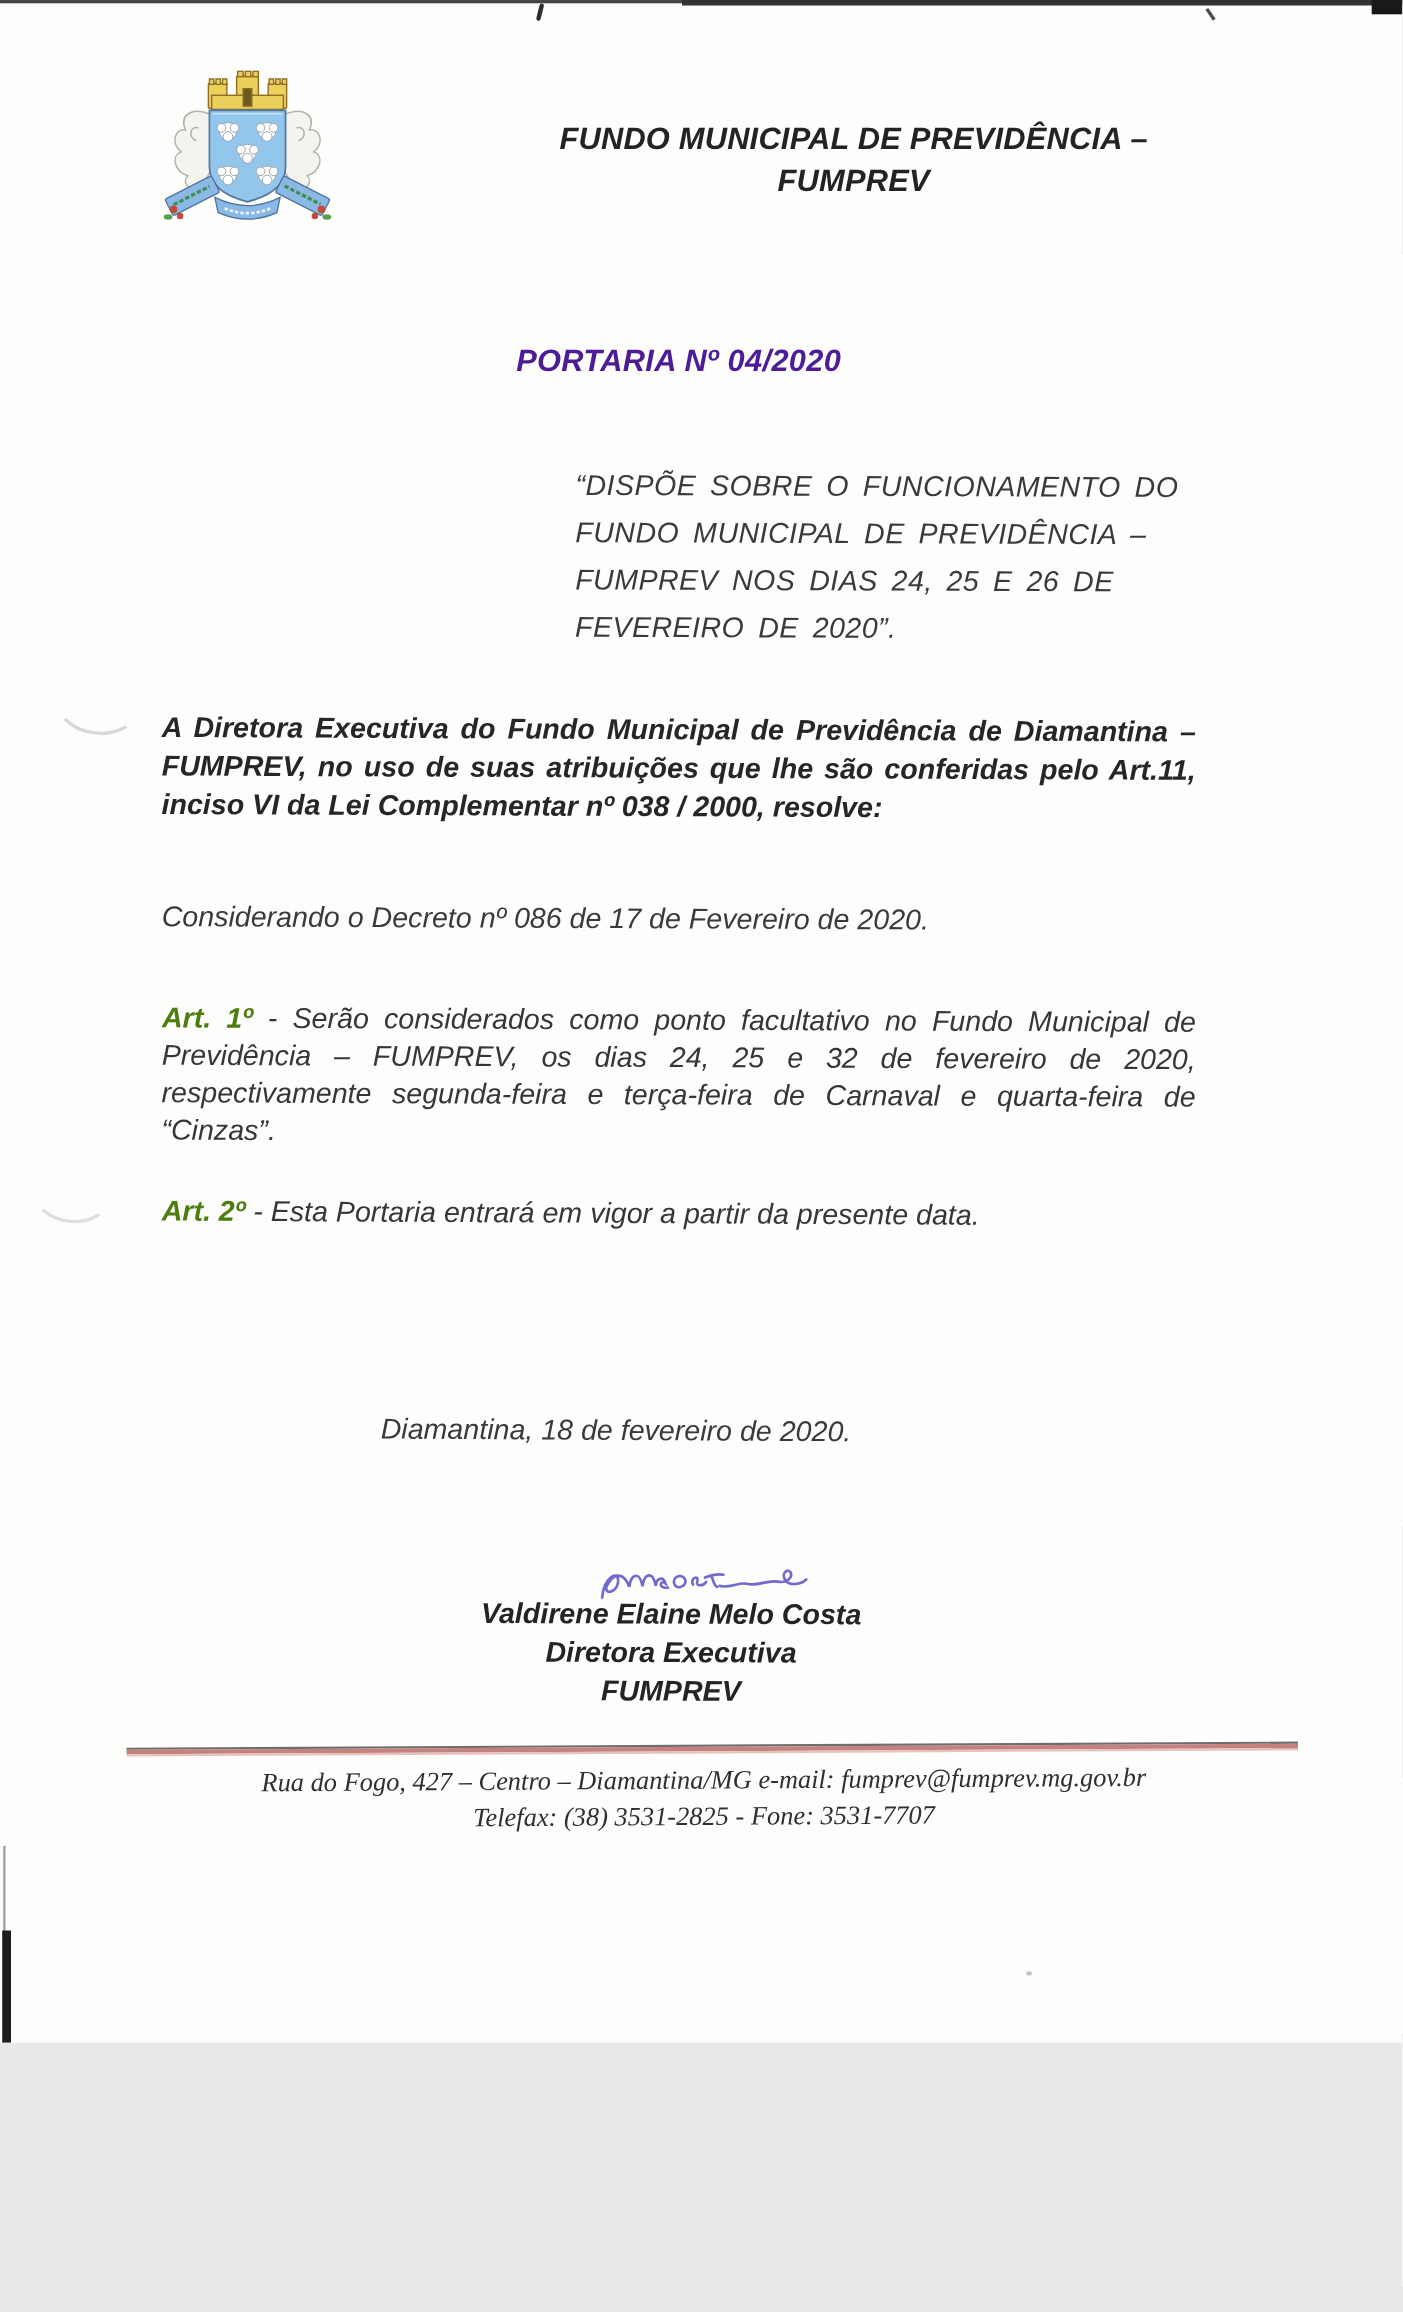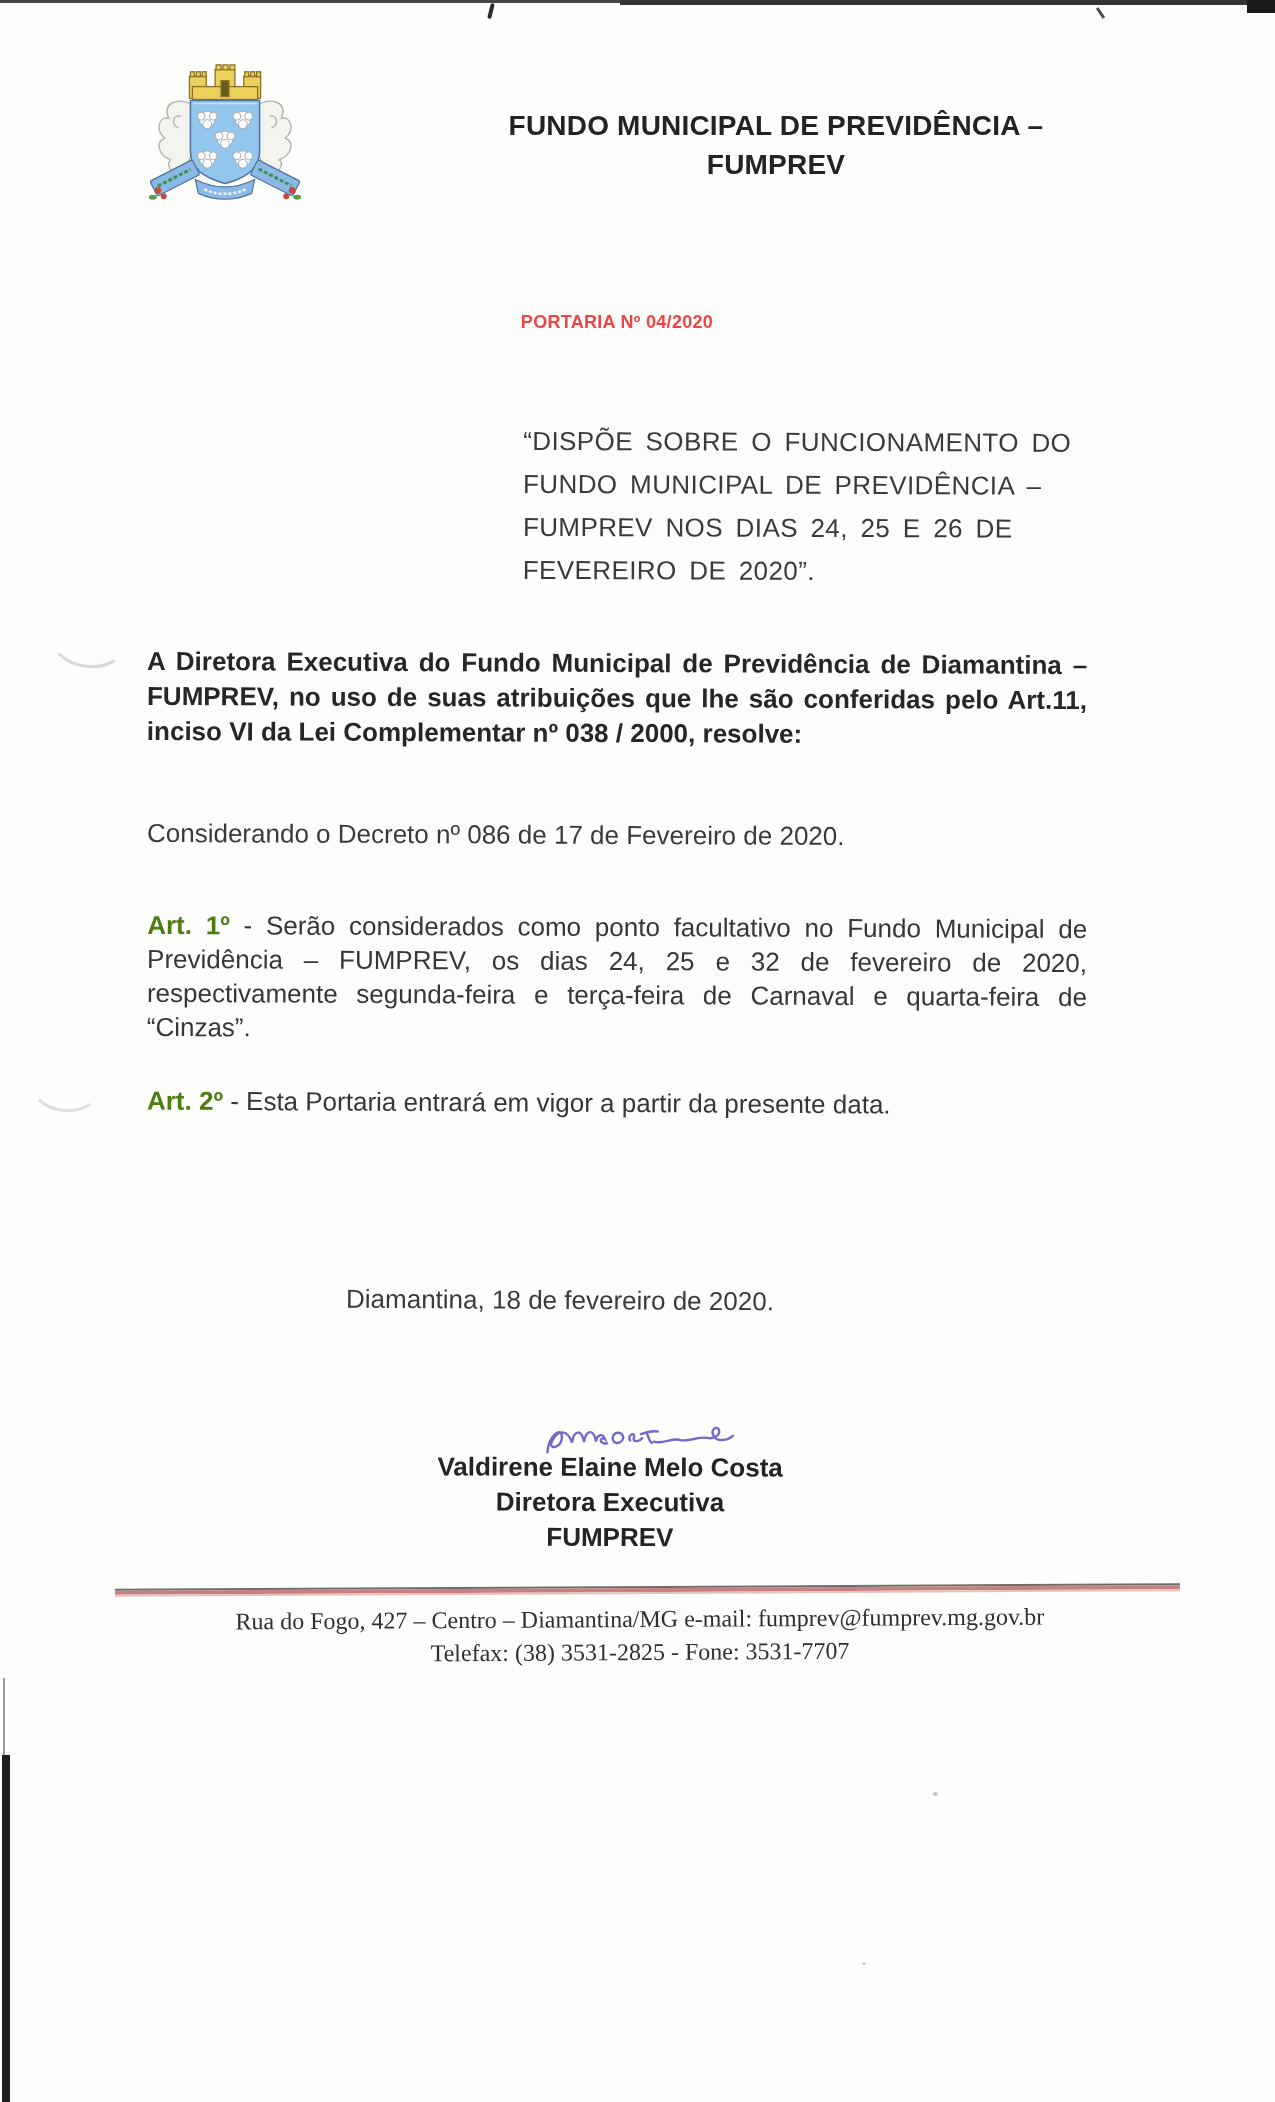--- a/index.html
+++ b/index.html
@@ -1,40 +1,40 @@
 <!DOCTYPE html>
 <html><head>
 <meta charset="utf-8">
 <style>
   html,body{margin:0;padding:0;background:#e9e9e7;}
   #page{
-    position:relative;width:1275px;height:2102px;margin:0 auto;
+    position:relative;width:1275px;height:1857px;margin:0 auto;
     background:#fdfdfc;overflow:hidden;
-    font-family:"Liberation Sans",sans-serif;color:#2e2e2e;
+    font-family:"Liberation Sans",sans-serif;color:#2e2e2e;font-style:italic;
   }
   .abs{position:absolute;}
   
   .top-scan-line{left:0;top:0;width:1275px;height:3px;background:#474747;}
   .top-scan-line2{left:620px;top:0;width:655px;height:5px;background:#333;}
   .corner-block{right:0;top:0;width:28px;height:13px;background:#191919;}
   .tick1{left:489px;top:3px;width:4px;height:16px;background:#2c2c2c;border-radius:2px;transform:rotate(14deg);}
   .tick2{left:1099px;top:7px;width:3px;height:12px;background:#4d4d4d;transform:rotate(-34deg);}
   .left-line-light{left:3px;top:1678px;width:2px;height:80px;background:#9a9a9a;}
   .left-line-dark{left:2px;top:1755px;width:8px;height:347px;background:#1d1d1d;}
   .arc1{left:50px;top:610px;width:72px;height:52px;border:3px solid transparent;
         border-bottom:3px solid #d7d7d7;border-radius:50%;transform:rotate(7deg);}
   .arc2{left:30px;top:1058px;width:66px;height:48px;border:3px solid transparent;
         border-bottom:3px solid #dedede;border-radius:50%;transform:rotate(5deg);}
   .speck1{left:933px;top:1792px;width:5px;height:4px;background:#c2c2c2;border-radius:50%;}
   .speck2{left:862px;top:1962px;width:4px;height:3px;background:#d0d0d0;border-radius:50%;}
   
   .org-header{left:470px;top:106px;width:612px;text-align:center;
     font-weight:bold;font-size:28px;line-height:39px;color:#232323;letter-spacing:.2px;}
   .doc-title{left:317px;top:312px;width:600px;text-align:center;
-    font-weight:bold;font-size:18px;color:#ef4444;letter-spacing:.3px;}
+    font-weight:bold;font-size:28px;color:#4c1d95;letter-spacing:.3px;}
   .epigraph{left:523px;top:421px;width:640px;font-size:26px;line-height:43px;
     white-space:pre-line;word-spacing:5px;color:#3a3a3a;letter-spacing:.4px;transform:rotate(.2deg);}
   .preamble{left:147px;top:646px;width:940px;font-weight:bold;font-size:26px;
     line-height:35px;text-align:justify;color:#262626;transform:rotate(.25deg);}
   .considering{left:147px;top:820px;width:940px;font-size:26px;color:#3a3a3a;transform:rotate(.25deg);}
   .article1{left:147px;top:910px;width:940px;font-size:26px;line-height:34px;
     text-align:justify;color:#363636;margin:0;transform:rotate(.25deg);}
   .article2{left:147px;top:1088px;width:940px;font-size:26px;color:#363636;margin:0;transform:rotate(.3deg);}
   .article1 b,.article2 b{color:#4d7c0f;}
   .dateline{left:200px;top:1285px;width:720px;text-align:center;font-size:26px;

